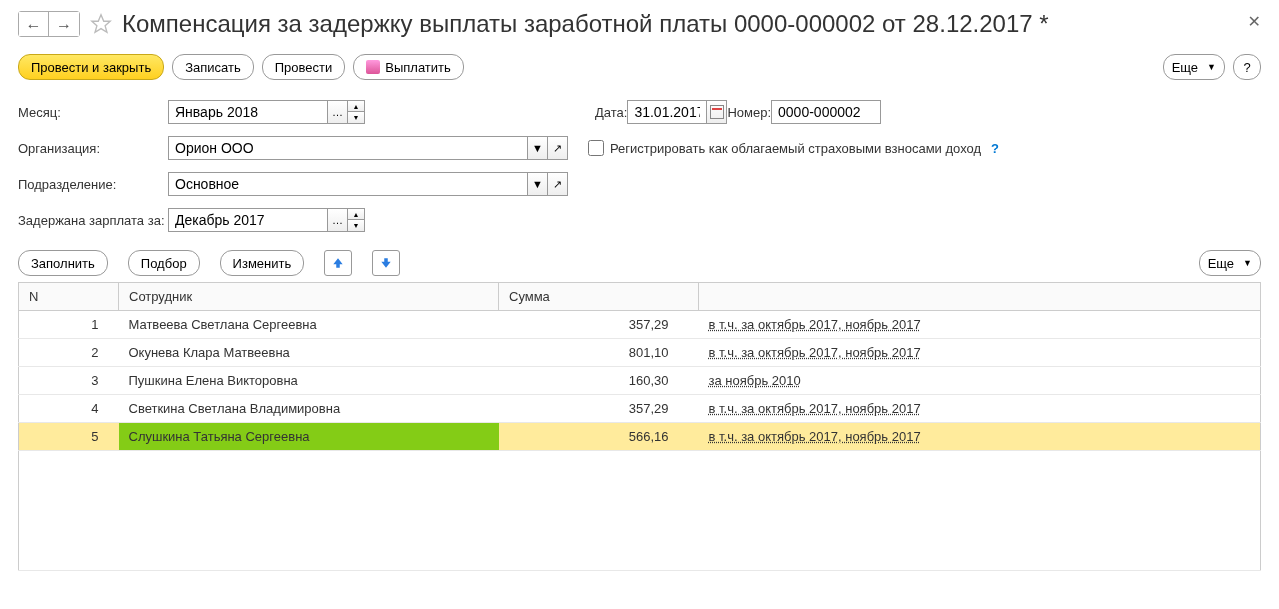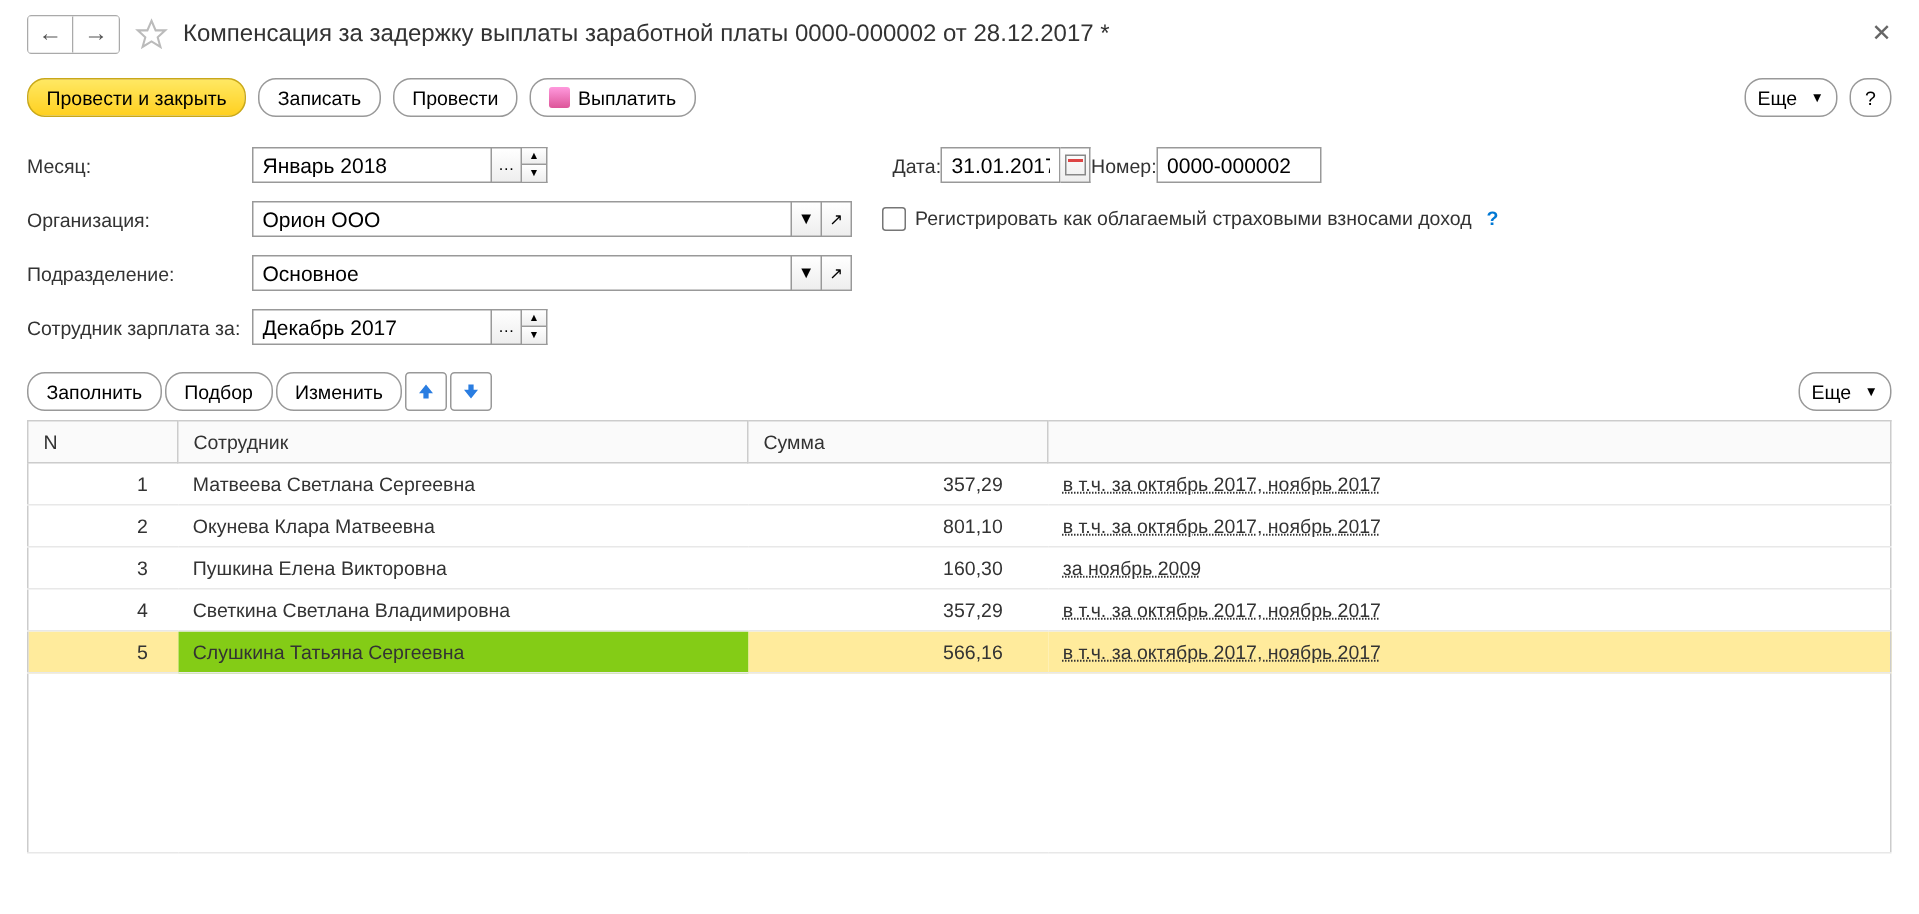--- a/index.html
+++ b/index.html
@@ -4,21 +4,21 @@
 <style>
 * { box-sizing: border-box; margin: 0; padding: 0; }
 body { font-family: Arial, sans-serif; font-size: 13px; color: #333; background: #fff; }
 .container { padding: 10px 18px; }
 .header-row { display: flex; align-items: center; margin-bottom: 16px; position: relative; }
 .nav-arrows { display: flex; gap: 0; margin-right: 10px; border: 1px solid #aaa; border-radius: 3px; }
 .nav-arrow { width: 30px; height: 24px; background: #fff; border: none; display: flex; align-items: center; justify-content: center; cursor: pointer; font-size: 16px; color: #555; }
 .nav-arrow:first-child { border-right: 1px solid #aaa; }
 .star-icon { width: 22px; height: 22px; margin-right: 10px; cursor: pointer; }
 .star-icon svg { width: 100%; height: 100%; fill: none; stroke: #bbb; stroke-width: 1.5; }
-.page-title { font-size: 16px; font-weight: normal; color: #333; }
+.page-title { font-size: 24px; font-weight: normal; color: #333; }
 .close-x { position: absolute; right: 0; top: 2px; font-size: 16px; color: #666; cursor: pointer; }
 
 .toolbar-row { display: flex; align-items: center; gap: 8px; margin-bottom: 20px; }
 .btn { height: 26px; padding: 0 12px; background: #fff; border: 1px solid #999; border-radius: 12px; font-size: 13px; cursor: pointer; display: inline-flex; align-items: center; gap: 5px; }
 .btn-primary { background: linear-gradient(#ffe863, #ffd020); border-color: #c9a818; font-weight: normal; }
 .btn-pay::before { content: ""; width: 14px; height: 14px; background: linear-gradient(#f9d, #d59); border-radius: 2px; display: inline-block; }
 .toolbar-spacer { flex: 1; }
 .btn-more { padding: 0 8px; }
 .btn-help { width: 28px; padding: 0; justify-content: center; }
 .chevron-down { font-size: 9px; margin-left: 4px; }
@@ -27,25 +27,25 @@
 .form-row { display: flex; align-items: center; }
 .form-label { width: 150px; color: #333; }
 .field-wrap { display: inline-flex; }
 .field-input { height: 24px; border: 1px solid #999; padding: 0 6px; font-size: 14px; background: #fff; }
 .field-btn { width: 20px; height: 24px; border: 1px solid #999; border-left: none; background: linear-gradient(#fff,#eee); font-size: 11px; cursor: pointer; display: flex; align-items: center; justify-content: center; }
 .spinner-btns { display: flex; flex-direction: column; height: 24px; border: 1px solid #999; border-left: none; }
 .spinner-btn { width: 16px; height: 12px; background: linear-gradient(#fff,#eee); border: none; font-size: 7px; cursor: pointer; display: flex; align-items: center; justify-content: center; }
 .spinner-btn:first-child { border-bottom: 1px solid #999; }
 
 .right-fields { display: inline-flex; align-items: center; gap: 0; margin-left: 150px; }
-.checkbox-row { display: inline-flex; gap: 6px; margin-left: 20px; }
+.checkbox-row { display: inline-flex; align-items: center; gap: 6px; margin-left: 20px; }
 .checkbox-row input { width: 16px; height: 16px; }
 .help-q { color: #0078d4; cursor: pointer; font-weight: bold; margin-left: 4px; }
 
-.table-toolbar { display: flex; align-items: center; gap: 2px; margin-bottom: 6px; }
+.table-toolbar { display: flex; align-items: center; gap: 20px; margin-bottom: 6px; }
 .arrow-btn { width: 28px; height: 26px; border: 1px solid #999; border-radius: 3px; background: #fff; cursor: pointer; display: flex; align-items: center; justify-content: center; }
 .arrow-up svg, .arrow-down svg { width: 14px; height: 14px; }
 
 .data-table { width: 100%; border-collapse: collapse; border: 1px solid #ccc; }
 .data-table th { text-align: left; font-weight: normal; padding: 6px 10px; border: 1px solid #ccc; background: #fafafa; font-size: 13px; }
 .data-table td { padding: 6px 10px; border-bottom: 1px solid #e8e8e8; font-size: 13px; }
 .col-n { width: 100px; text-align: right; padding-right: 20px !important; }
 .col-emp { width: 380px; }
 .col-sum { width: 200px; text-align: right; padding-right: 30px !important; }
 .col-detail { }
@@ -130,21 +130,21 @@
     <div class="form-row">
       <span class="form-label">Подразделение:</span>
       <div class="field-wrap">
         <input class="field-input" style="width: 360px;" value="Основное">
         <button class="field-btn">▼</button>
         <button class="field-btn">↗</button>
       </div>
     </div>
 
     <div class="form-row">
-      <span class="form-label">Сотрудник зарплата за:</span>
+      <span class="form-label">Задержана зарплата за:</span>
       <div class="field-wrap">
         <input class="field-input" style="width: 160px;" value="Декабрь 2017">
         <button class="field-btn">…</button>
         <div class="spinner-btns">
           <button class="spinner-btn">▲</button>
           <button class="spinner-btn">▼</button>
         </div>
       </div>
     </div>
   </div>
@@ -189,21 +189,21 @@
         <tr>
           <td class="col-n">2</td>
           <td class="col-emp">Окунева Клара Матвеевна</td>
           <td class="col-sum">801,10</td>
           <td class="col-detail"><span class="detail-link">в т.ч. за октябрь 2017, ноябрь 2017</span></td>
         </tr>
         <tr>
           <td class="col-n">3</td>
           <td class="col-emp">Пушкина Елена Викторовна</td>
           <td class="col-sum">160,30</td>
-          <td class="col-detail"><span class="detail-link">за ноябрь 2009</span></td>
+          <td class="col-detail"><span class="detail-link">за ноябрь 2010</span></td>
         </tr>
         <tr>
           <td class="col-n">4</td>
           <td class="col-emp">Светкина Светлана Владимировна</td>
           <td class="col-sum">357,29</td>
           <td class="col-detail"><span class="detail-link">в т.ч. за октябрь 2017, ноябрь 2017</span></td>
         </tr>
         <tr class="selected">
           <td class="col-n">5</td>
           <td class="col-emp">Слушкина Татьяна Сергеевна</td>

